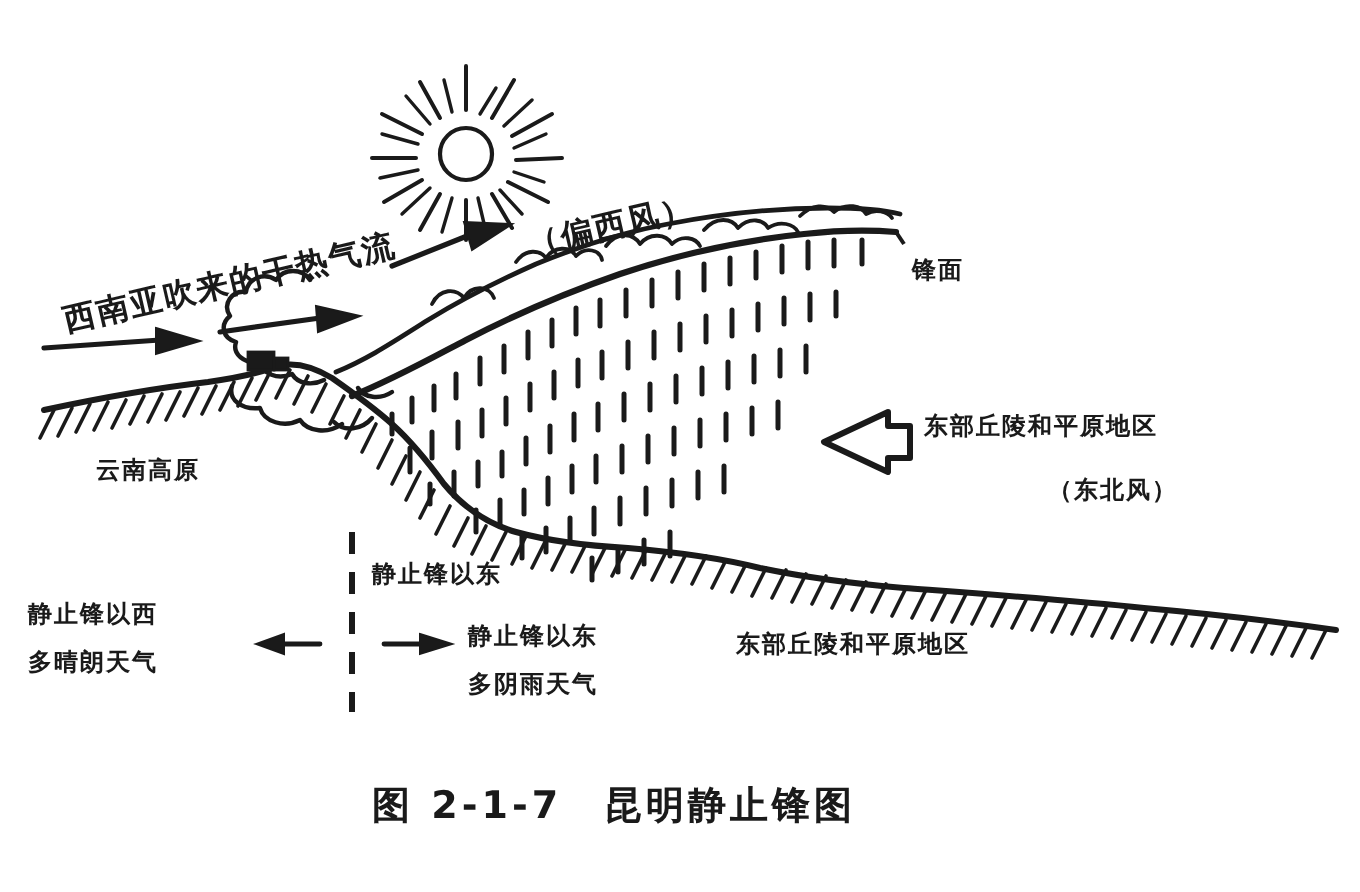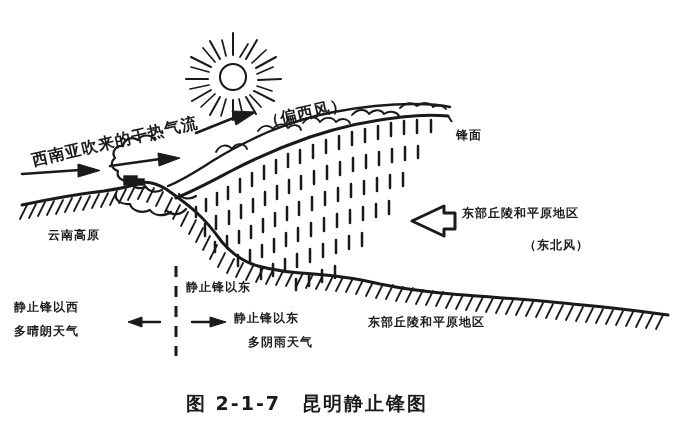--- a/index.html
+++ b/index.html
@@ -337,19 +337,19 @@
   <div class="lbl lbl-md" style="left:478px; top:238px;margin-left:46px;">（东北风）</div>
 
   <div class="lbl lbl-md" style="left:48px; top:228px;">云南高原</div>
 
   <div class="lbl lbl-md" style="left:186px; top:280px;">静止锋以东</div>
 
   <div class="lbl lbl-md" style="left:14px; top:300px;">静止锋以西</div>
   <div class="lbl lbl-md" style="left:14px; top:324px;">多晴朗天气</div>
 
   <div class="lbl lbl-md" style="left:234px; top:311px;">静止锋以东</div>
-  <div class="lbl lbl-md" style="left:248px; top:335px;">多阴雨天气</div>
+  <div class="lbl lbl-md" style="left:234px; top:335px;">多阴雨天气</div>
 
   <div class="lbl lbl-md" style="left:368px; top:315px;text-align:center;">东部丘陵和平原地区</div>
 
   <div class="lbl lbl-cap" style="left:186px; top:392px;">图 2-1-7　昆明静止锋图</div>
 
 </div>
 
 </body></html>

